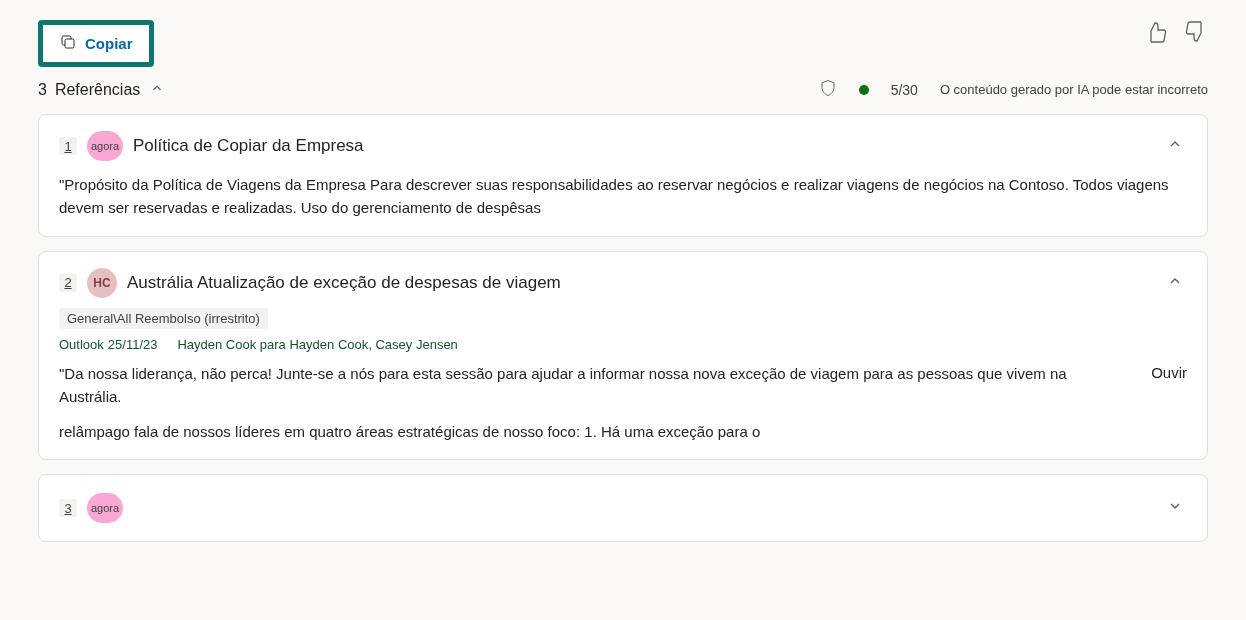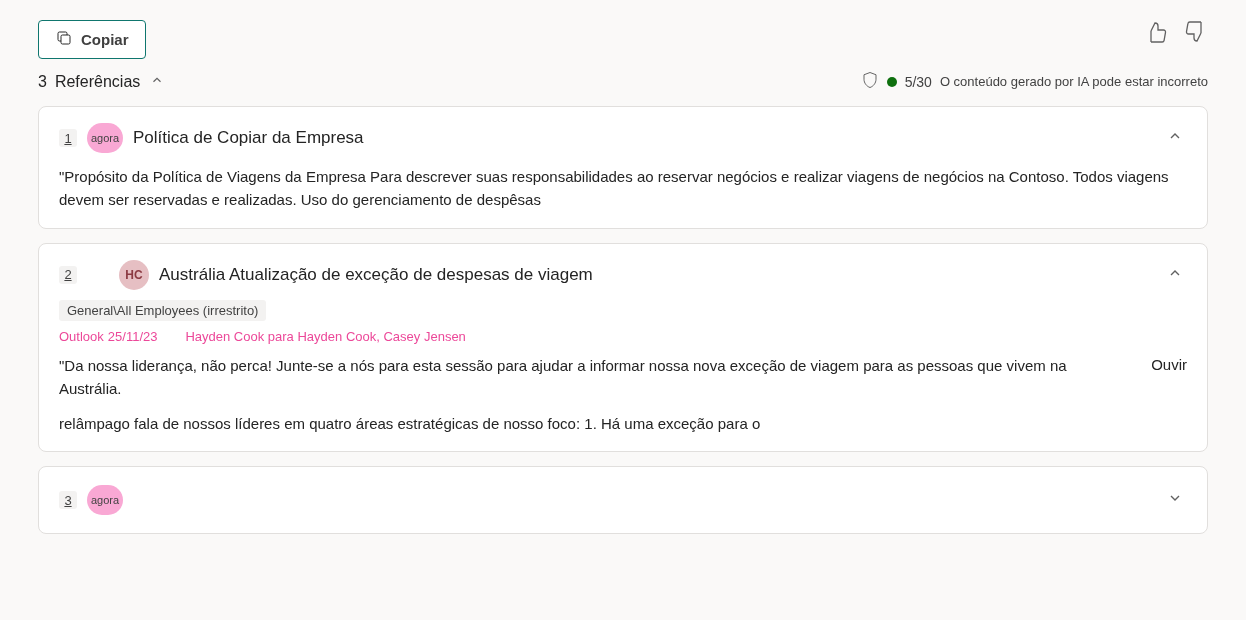--- a/index.html
+++ b/index.html
@@ -20,26 +20,26 @@
       display: flex;
       justify-content: space-between;
       align-items: flex-start;
       margin-bottom: 12px;
     }
     .copy-btn {
       display: inline-flex;
       align-items: center;
       gap: 8px;
       background: #fff;
-      border: 1px solid #0f766e;
+      border: 5px solid #0f766e;
       border-radius: 4px;
       padding: 8px 16px;
       font-size: 15px;
       font-weight: 600;
-      color: #404040;
+      color: #0369a1;
       cursor: pointer;
     }
     .copy-icon {
       width: 18px;
       height: 18px;
       stroke: #242424;
       stroke-width: 1.3;
       fill: none;
     }
     .feedback {
@@ -64,21 +64,21 @@
       gap: 4px;
       cursor: pointer;
       font-size: 16px;
       color: #242424;
     }
     .refs-count { margin-right: 4px; }
     .refs-chevron svg { width: 14px; height: 14px; stroke: #616161; stroke-width: 2; fill: none; margin-left: 6px; }
     .status-right {
       display: flex;
       align-items: center;
-      gap: 8px;
+      gap: 22px;
       font-size: 13px;
       color: #616161;
     }
     .shield-icon svg { width: 18px; height: 18px; stroke: #616161; stroke-width: 1.3; fill: none; }
     .status-dot {
       width: 10px;
       height: 10px;
       border-radius: 50%;
       background: #0e700e;
     }
@@ -129,21 +129,20 @@
       display: inline-flex;
       align-items: center;
       justify-content: center;
       width: 30px;
       height: 30px;
       border-radius: 50%;
       background: #e6bfc3;
       font-size: 12px;
       font-weight: 600;
       color: #8b3a42;
-      margin-left: 32px;
     }
     .ref-title {
       font-size: 17px;
       font-weight: 400;
       color: #242424;
     }
     .ref-chevron {
       cursor: pointer;
       color: #616161;
       padding: 4px;
@@ -159,23 +158,23 @@
       background: #f3f2f1;
       border-radius: 3px;
       padding: 3px 8px;
       font-size: 13px;
       color: #424242;
       margin-top: 10px;
     }
     .ref-meta {
       margin-top: 8px;
       font-size: 13px;
-      color: #ec4899;
-      display: flex;
-      gap: 28px;
+      color: #14532d;
+      display: flex;
+      gap: 20px;
     }
     .ref-meta .meta-item { display: inline-flex; gap: 4px; }
     .ref-body-row {
       display: flex;
       align-items: flex-start;
       gap: 20px;
       margin-top: 10px;
     }
     .ref-body {
       font-size: 15px;
@@ -276,21 +275,21 @@
           <span class="ref-index">2</span>
           <span class="ref-source-avatar">HC</span>
           <span class="ref-title">Austrália Atualização de exceção de despesas de viagem</span>
         </div>
         <span class="ref-chevron">
           <svg viewBox="0 0 24 24">
               <polyline points="6 15 12 9 18 15"></polyline>
             </svg>
         </span>
       </div>
-      <span class="ref-tag">General\All Employees (irrestrito)</span>
+      <span class="ref-tag">General\All Reembolso (irrestrito)</span>
       <div class="ref-meta">
         <span class="meta-item">
           <span>Outlook</span>
           <span>25/11/23</span>
         </span>
         <span class="meta-item">
           <span>Hayden Cook para Hayden Cook, Casey Jensen</span>
         </span>
       </div>
       <div class="ref-body-row">

